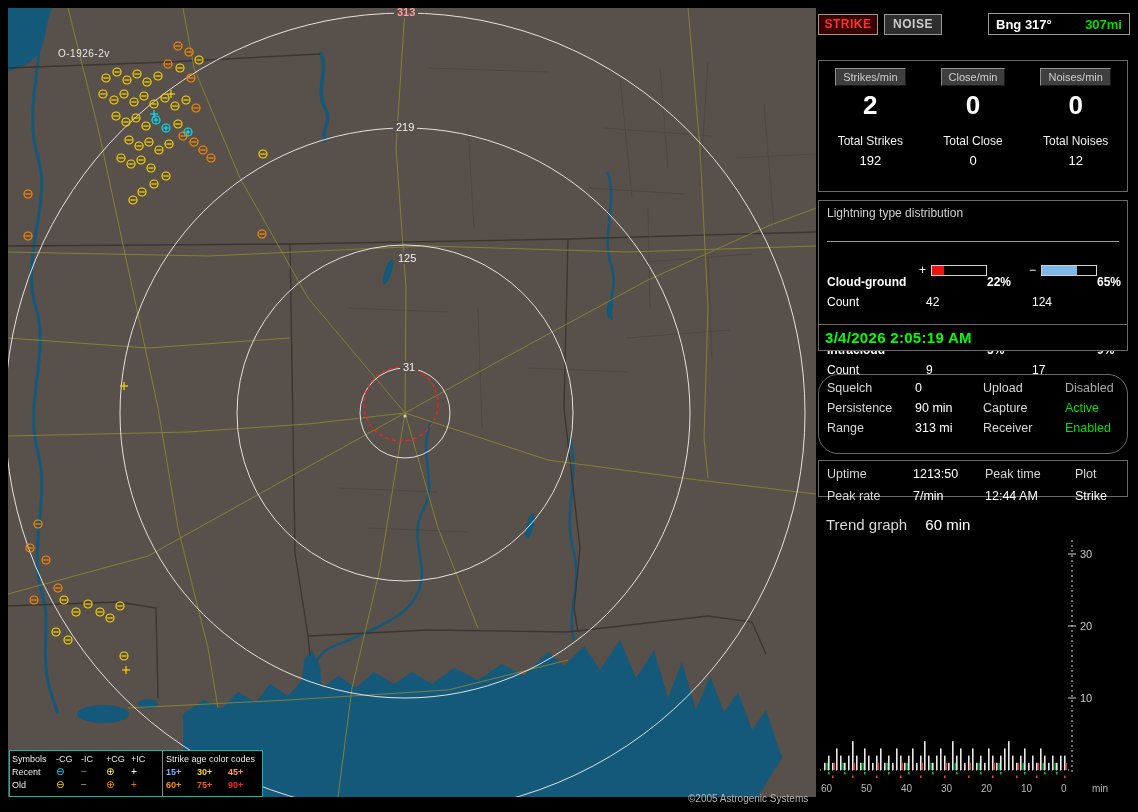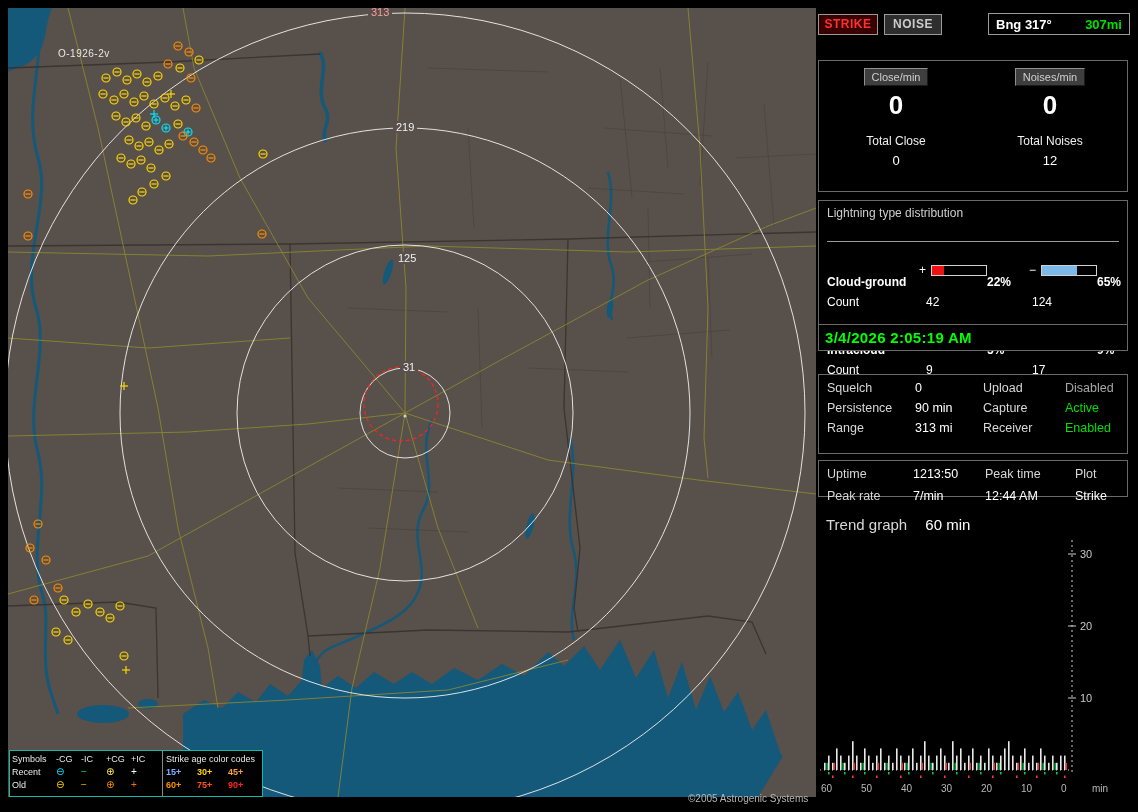--- a/index.html
+++ b/index.html
@@ -45,21 +45,21 @@
   .dist-title{font-size:12px;color:#cfcfcf;border-bottom:1px solid #9a9a9a;padding-bottom:21px;margin-bottom:9px;}
   .dist-row{display:grid;grid-template-columns:92px 12px 56px 42px 12px 56px 1fr;align-items:center;
     font-size:12px;margin-bottom:6px;}
   .dist-row .dist-label,.dist-pct{font-weight:bold;margin-top:24px;}
   .dist-bar{width:54px;height:9px;border:1px solid #d0d0d0;background:#000;display:inline-block;}
   .dist-fill{display:block;height:100%;}
   .count-row{display:grid;grid-template-columns:99px 106px 1fr;font-size:12px;margin-bottom:10px;}
   .dt-box{top:316px;height:27px;line-height:25px;padding-left:6px;color:#00ff00;
     font-size:15px;font-weight:bold;letter-spacing:.3px;}
   .settings{top:366px;height:80px;padding:6px 8px;display:grid;
-    grid-template-columns:88px 68px 82px 1fr;row-gap:6px;font-size:12.5px;align-content:start;}
+    grid-template-columns:88px 68px 82px 1fr;row-gap:6px;font-size:12.5px;align-content:start;border-radius:20px;}
   .lab{color:#d8d8d8;}
   .green{color:#00e000;}
   .dim{color:#a8a8a8;}
   .stats{top:452px;height:37px;padding:6px 8px;display:grid;
     grid-template-columns:86px 72px 90px 1fr;row-gap:8px;font-size:12.5px;align-content:start;border:none;}
   .trend-title{position:absolute;top:508px;left:8px;font-size:15px;}
   .trend-title .lab{margin-right:14px;}
   #trend-svg{position:absolute;top:524px;left:0;}
 </style>
 </head>
@@ -412,21 +412,21 @@
           <circle cx="116" cy="648" r="4" fill="none" stroke="#ffd700" stroke-width="1.2"></circle>
           <line x1="113.4" y1="648" x2="118.6" y2="648" stroke="#ffd700" stroke-width="1.2"></line>
         </g>
         <g>
           <line x1="114" y1="662" x2="122" y2="662" stroke="#ffd700" stroke-width="1.2"></line>
           <line x1="118" y1="658" x2="118" y2="666" stroke="#ffd700" stroke-width="1.2"></line>
         </g>
       </g>
   </svg>
 
-  <span class="ring-label outer" style="left:360px;top:-2px;">313</span>
+  <span class="ring-label outer" style="left:386px;top:-2px;font-weight:bold;">313</span>
   <span class="ring-label" style="left:385px;top:113px;">219</span>
   <span class="ring-label" style="left:387px;top:244px;">125</span>
   <span class="ring-label" style="left:392px;top:353px;">31</span>
   <span class="cell-label">O-1926-2v</span>
 
   <div class="legend">
     <div class="lg-left">
       <div class="lg-hrow">
         <span>Symbols</span>
         <span>-CG</span>
@@ -474,20 +474,26 @@
   <div class="topbar">
     <div class="mode-btn btn-strike">STRIKE</div>
     <div class="mode-btn btn-noise">NOISE</div>
     <div class="bearing">
       <span>Bng 317°</span>
       <span class="val">307mi</span>
     </div>
   </div>
 
   <div class="box rates">
+    <div class="rate-col">
+      <span class="chip">Strikes/min</span>
+      <span class="big-num">2</span>
+      <span class="total-label">Total Strikes</span>
+      <span class="total-val">192</span>
+    </div>
     <div class="rate-col">
       <span class="chip">Close/min</span>
       <span class="big-num">0</span>
       <span class="total-label">Total Close</span>
       <span class="total-val">0</span>
     </div>
     <div class="rate-col">
       <span class="chip">Noises/min</span>
       <span class="big-num">0</span>
       <span class="total-label">Total Noises</span>

